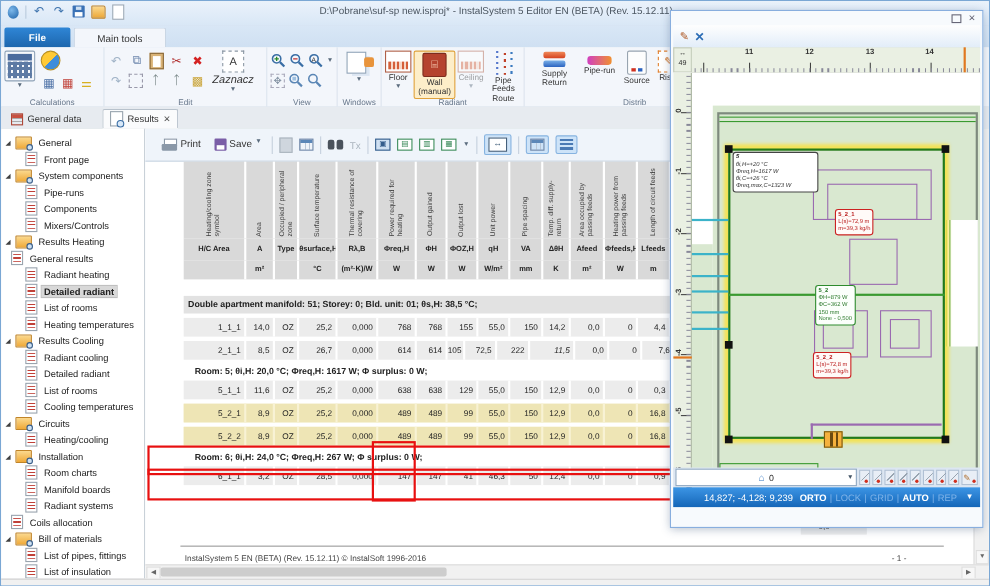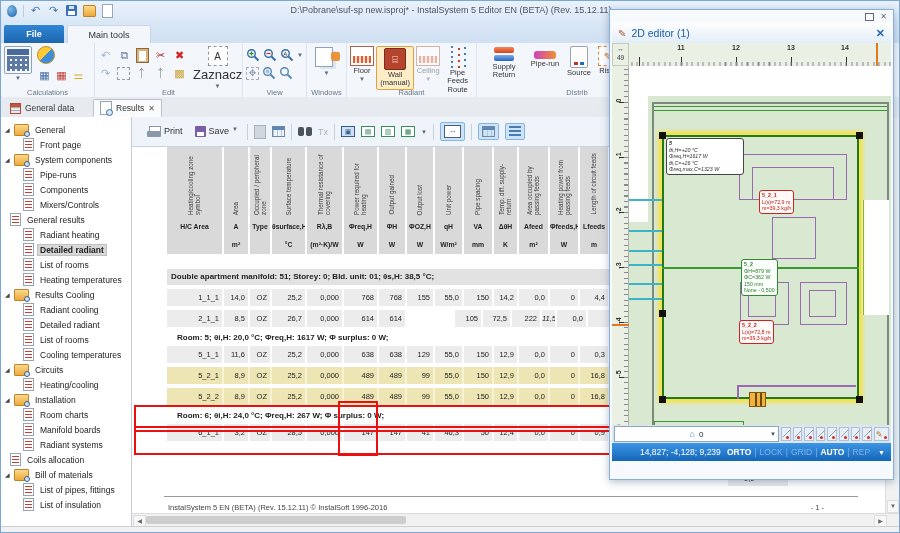--- a/index.html
+++ b/index.html
@@ -33,21 +33,21 @@
   .mi{width:15px;height:15px;display:flex;align-items:center;justify-content:center;font-size:11px;}
   .bigic{width:26px;height:26px;}
   .i-calc{background:#f6f8fb;border:1px solid #8fa3b8;border-radius:2px;display:flex;flex-direction:column;}
   .i-calc .scr{height:6px;margin:2px 2px 1px;background:#4a6b9d;}
   .i-calc .keys{flex:1;margin:0 2px 2px;background:
      repeating-linear-gradient(90deg,#5d7aa4 0 3px,transparent 3px 5px),
      repeating-linear-gradient(#5d7aa4 0 3px,transparent 3px 5px);}
   .i-opts{width:16px;height:16px;border-radius:50%;background:linear-gradient(135deg,#ffca35 50%,#3e8ddb 50%);border:1px solid #b99022;}
   .dd{font-size:6px;color:#5a6b7d;line-height:6px;}
   .selA{width:18px;height:18px;border:1px dashed #8a97a4;color:#333;font-size:10px;display:flex;align-items:center;justify-content:center;background:#fff;}
-  .zaz{font-size:13px;color:#333;}
+  .zaz{font-size:10px;color:#333;font-style:italic;}
   .i-2bar{width:20px;height:16px;position:relative;}
   .i-2bar::before{content:"";position:absolute;left:0;top:1px;width:20px;height:6px;border-radius:2px;background:linear-gradient(#f08a5a,#d5421f);}
   .i-2bar::after{content:"";position:absolute;left:0;bottom:1px;width:20px;height:6px;border-radius:2px;background:linear-gradient(#7ab0e8,#2a62c0);}
   .i-1bar{width:22px;height:8px;border-radius:3px;background:linear-gradient(90deg,#d040c0,#f09030);margin-top:5px;}
   .i-src{width:16px;height:20px;background:#fdfdfd;border:1px solid #98a4b0;border-radius:2px;position:relative;}
   .i-src::after{content:"";position:absolute;bottom:2px;left:3px;width:4px;height:3px;background:#d03020;box-shadow:6px 0 0 #2a62c0;}
   .i-ris{width:18px;height:18px;border:1.5px dashed #e08030;display:flex;align-items:center;justify-content:center;color:#d07020;font-size:10px;background:#fff;}
   .i-flr{width:22px;height:18px;background:#fff;border:1px solid #b06048;position:relative;}
   .i-flr::after{content:"";position:absolute;left:2px;right:2px;bottom:2px;height:7px;background:repeating-linear-gradient(90deg,#d5603a 0 2px,#f6d8c8 2px 4px);}
   .i-wall{width:20px;height:20px;background:#b5432e;border:1px solid #7c2c1c;border-radius:2px;color:#ffd9c0;font-size:10px;display:flex;align-items:center;justify-content:center;}
@@ -397,20 +397,25 @@
           <span class="tl">Pipe-runs</span>
         </div>
         <div class="tree-item" style="padding-left: 22px;">
           <span class="docic"></span>
           <span class="tl">Components</span>
         </div>
         <div class="tree-item" style="padding-left: 22px;">
           <span class="docic"></span>
           <span class="tl">Mixers/Controls</span>
         </div>
+        <div class="tree-item">
+          <span class="tw">◢</span>
+          <span class="fold"></span>
+          <span class="tl">Results Heating</span>
+        </div>
         <div class="tree-item" style="padding-left: 9px;">
           <span class="docic"></span>
           <span class="tl">General results</span>
         </div>
         <div class="tree-item" style="padding-left: 22px;">
           <span class="docic"></span>
           <span class="tl">Radiant heating</span>
         </div>
         <div class="tree-item sel" style="padding-left: 22px;">
           <span class="docic"></span>
@@ -631,24 +636,24 @@
           <div class="c " style="width: 247px; text-align: left; padding-left: 112px;"></div>
         </div>
         <div class="rt-row">
           <div class="c " style="width: 57px;">2_1_1</div>
           <div class="c " style="width: 26px;">8,5</div>
           <div class="c " style="width: 22px;">OZ</div>
           <div class="c " style="width: 35px;">26,7</div>
           <div class="c " style="width: 37px;">0,000</div>
           <div class="c " style="width: 35px;">614</div>
           <div class="c " style="width: 28px;">614</div>
-          <div class="c " style="width: 28px; margin-left: 48px;">105</div>
+          <div class="c " style="width: 16px;">105</div>
           <div class="c " style="width: 29px;">72,5</div>
           <div class="c " style="width: 30px;">222</div>
-          <div class="c " style="width: 15px; font-style: italic;">11,5</div>
+          <div class="c " style="width: 41px; font-style: italic;">11,5</div>
           <div class="c " style="width: 31px;">0,0</div>
           <div class="c " style="width: 30px;">0</div>
           <div class="c " style="width: 30px;">7,6</div>
           <div class="c " style="width: 247px; text-align: left; padding-left: 112px;"></div>
         </div>
         <div class="rt-room">Room: 5; θi,H: 20,0 °C; Φreq,H: 1617 W; Φ surplus: 0 W;</div>
         <div class="rt-row">
           <div class="c " style="width: 57px;">5_1_1</div>
           <div class="c " style="width: 26px;">11,6</div>
           <div class="c " style="width: 22px;">OZ</div>
@@ -742,21 +747,20 @@
 
   <div class="mstatus"></div>
 
   <div class="fw">
     <div class="fw-top">
       <span class="fwt-sq"></span>
       <span class="fwt-x">✕</span>
     </div>
     <div class="fw-title">
       <span class="fw-pen">✎</span>
-      <span class="t">2D editor (1)</span>
       <span class="fw-x">✕</span>
     </div>
     <div class="fw-rulerrow">
       <div class="corner">
         <div>↔</div>
         <div>49</div>
       </div>
       <div class="hrule" id="hrule">
         <span class="hmark"></span>
       <span class="rnum" style="left: 52px;">11</span>

